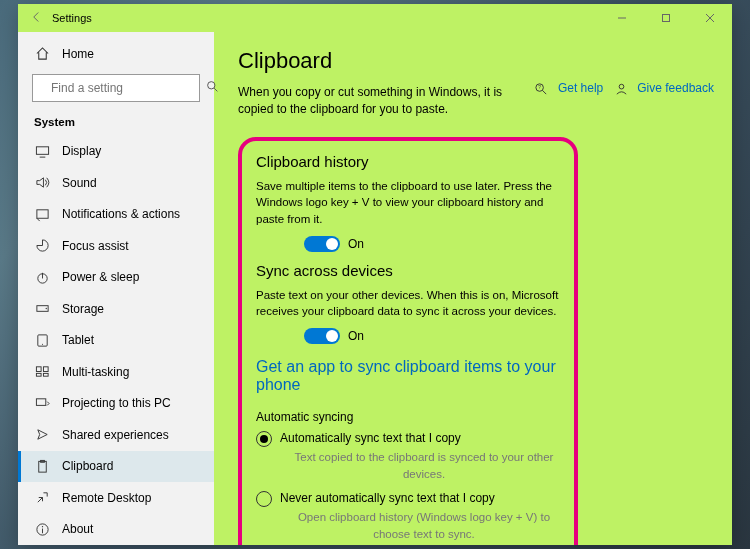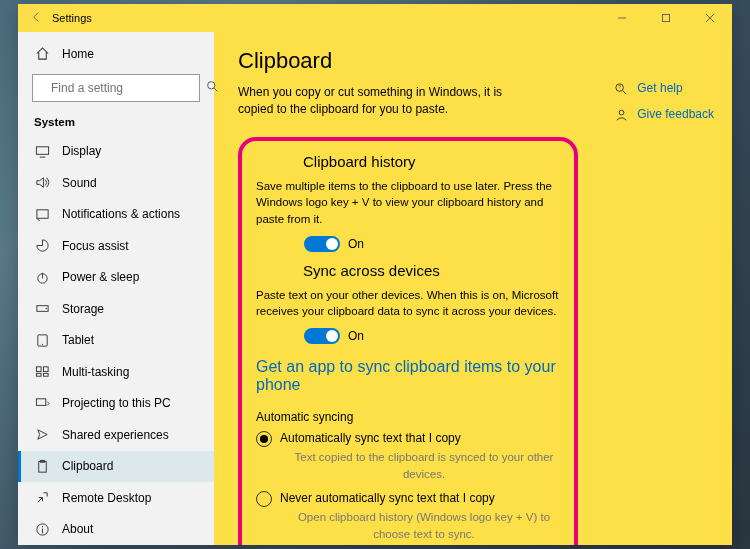--- a/index.html
+++ b/index.html
@@ -6,21 +6,21 @@
   body {
     width: 750px; height: 549px;
     background: linear-gradient(135deg, #4a6b7c 0%, #5a7a88 20%, #3a5060 50%, #2a3640 100%);
     position: relative;
     overflow: hidden;
   }
   .window {
     position: absolute;
     top: 4px; left: 18px;
     width: 714px; height: 541px;
-    background: #fde047;
+    background: #bef264;
     box-shadow: 0 4px 20px rgba(0,0,0,0.25);
     display: flex;
     flex-direction: column;
   }
   .titlebar {
     height: 28px;
     display: flex;
     align-items: center;
     padding: 0 0 0 12px;
     font-size: 11px;
@@ -73,34 +73,34 @@
   .content {
     flex:1;
     overflow-y: auto;
     padding: 16px 24px 20px 24px;
     position: relative;
   }
   .page-title { font-size: 22px; font-weight: 400; margin-bottom: 10px; color:#000; }
   .intro { font-size: 12px; color:#000; line-height: 1.45; margin-bottom: 18px; max-width: 300px; }
   .help-col {
     position:absolute; top: 48px; right: 18px;
-    display:flex; flex-direction:column; gap:10px;
+    display:flex; flex-direction:row; gap:10px;
     font-size:12px;
   }
   .help-link { display:flex; align-items:center; gap:8px; color:#0067c0; cursor:pointer; }
   .help-link .hicon { width:16px; height:16px; color:#333; display:flex; align-items:center; justify-content:center; }
   .help-link .hicon svg { width:15px; height:15px; }
   .highlight-box {
     border: 4px solid #e6007e;
     border-radius: 18px;
     padding: 12px 14px 14px 14px;
     margin-bottom: 14px;
     max-width: 340px;
   }
-  .section-title { font-size: 15px; font-weight: 400; color:#000; margin-bottom: 8px; margin-left: 47px; }
+  .section-title { font-size: 15px; font-weight: 400; color:#000; margin-bottom: 8px; }
   .section-desc { font-size: 11.5px; color:#000; line-height: 1.45; margin-bottom: 8px; }
   .section-desc.gray { color:#777; margin-left: 32px; text-align: center; }
   .sub-label { font-size: 12px; color:#000; margin: 8px 0 6px 0; }
   .toggle-row { display:flex; align-items:center; gap:8px; margin-bottom: 10px; padding-left: 48px; }
   .toggle {
     width: 36px; height: 16px; border-radius: 8px; background:#0078d4;
     position:relative;
   }
   .toggle .knob {
     position:absolute; right:2px; top:2px; width:12px; height:12px; border-radius:50%; background:#fff;

